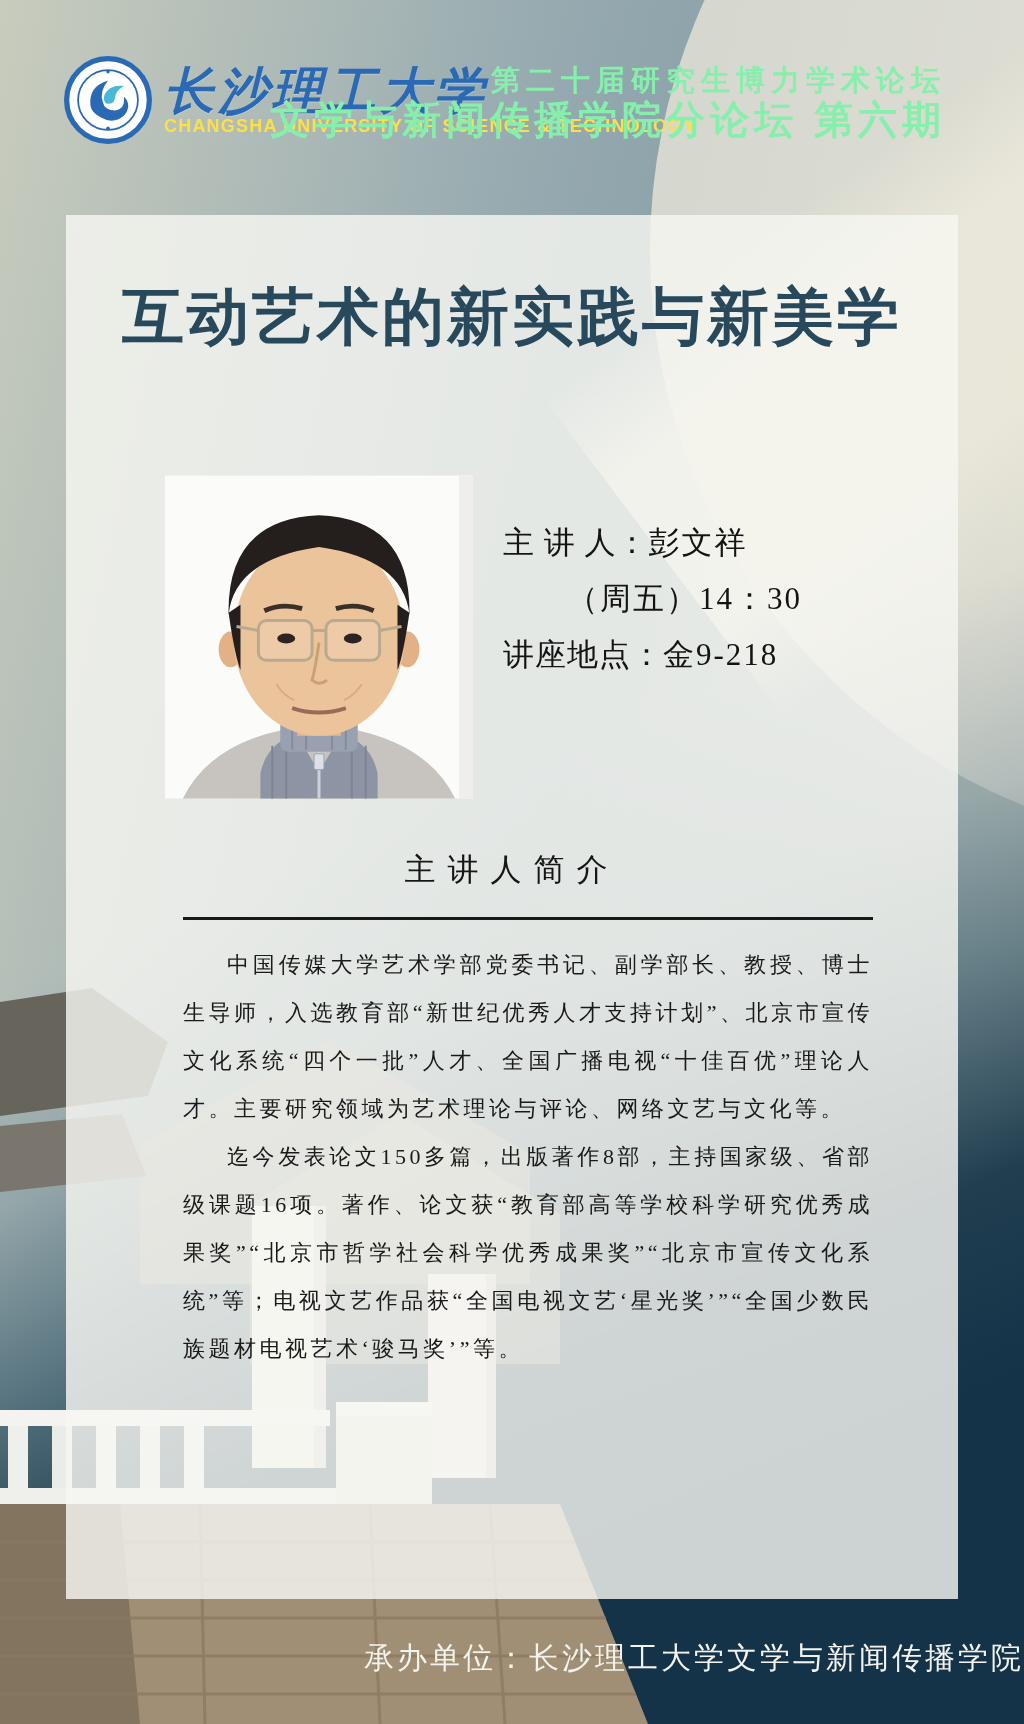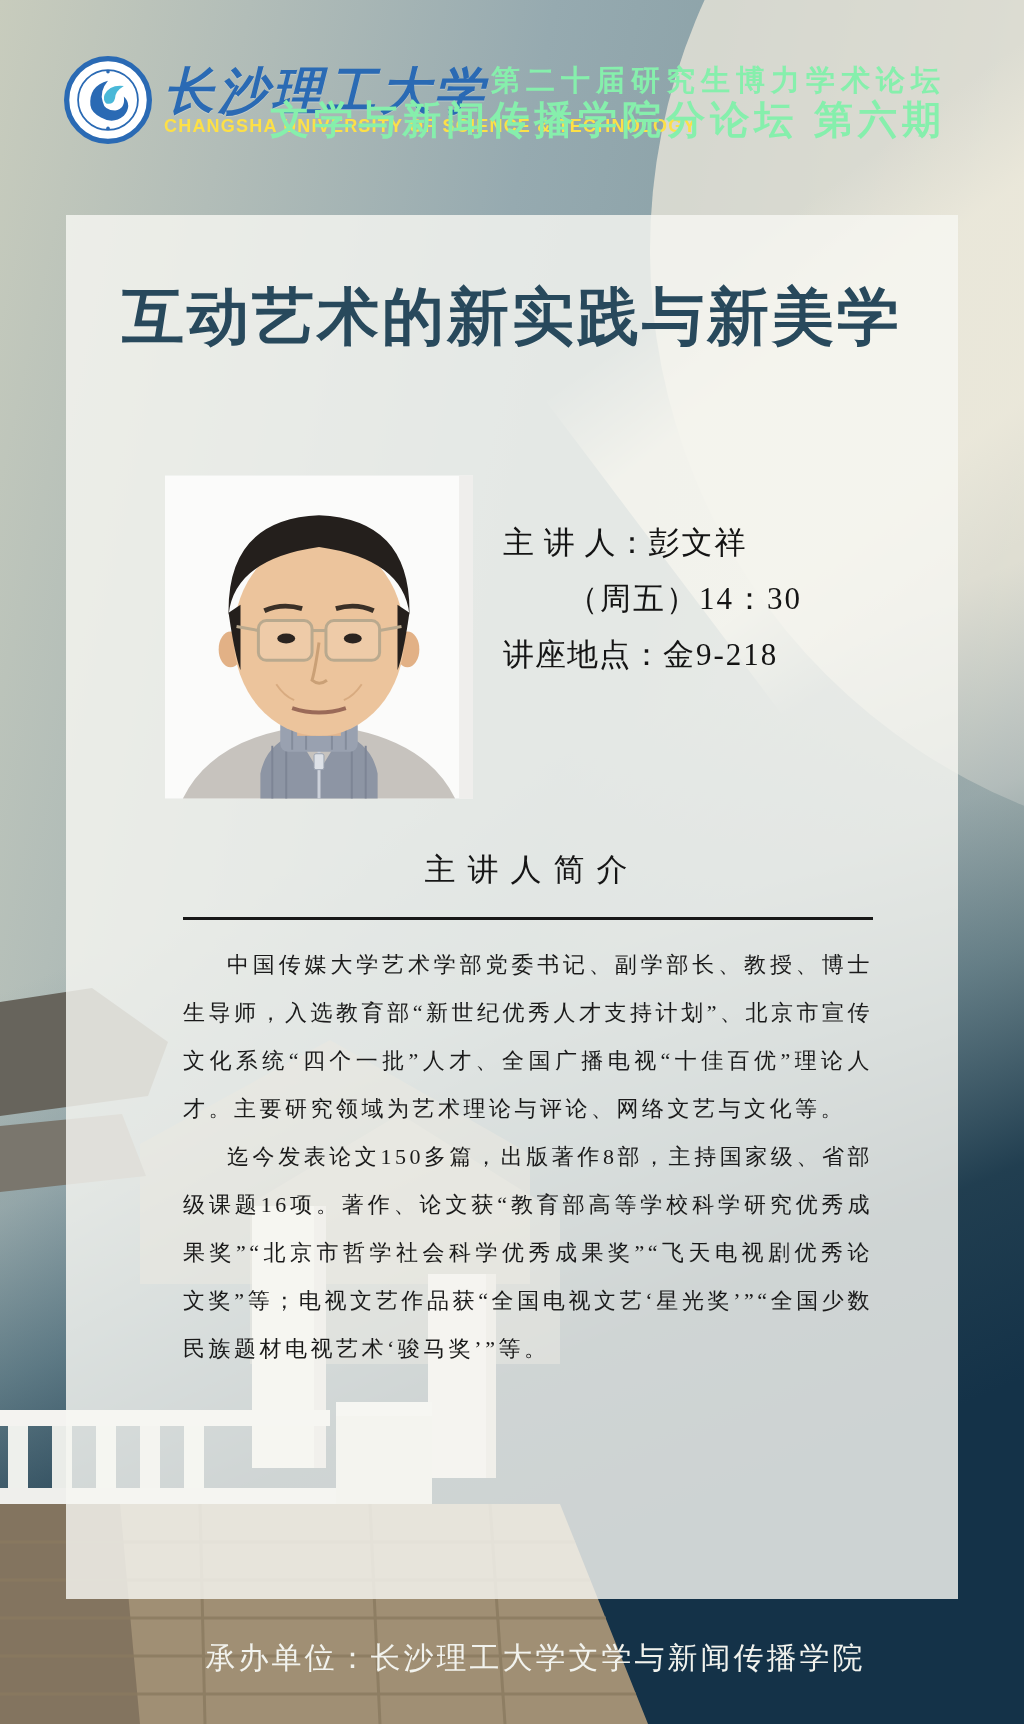--- a/index.html
+++ b/index.html
@@ -33,27 +33,27 @@
   
   .card{position:absolute;z-index:3;left:66px;top:215px;width:892px;height:1384px;
     background:rgba(247,246,242,0.82);}
   .title{margin:0;position:absolute;left:0;top:60px;width:100%;text-align:center;
     font-size:62px;font-weight:700;color:#28495c;letter-spacing:3px;}
   .photo{position:absolute;left:99px;top:259px;width:308px;height:326px;}
   .info{position:absolute;left:437px;top:300px;font-size:31px;color:#141414;line-height:56px;letter-spacing:1px;}
   .info .val{letter-spacing:2px;text-align:center;}
   .info-indent{margin-left:64px;}
   .bio-head{position:absolute;left:0;top:634px;width:100%;text-align:center;
-    font-size:31px;color:#161616;letter-spacing:12px;padding-left:20px;}
+    font-size:31px;color:#161616;letter-spacing:12px;}
   .divider{position:absolute;left:117px;top:702px;width:690px;height:3px;background:#181818;}
   .bio-wrap{position:absolute;left:117px;top:726px;width:690px;}
   .bio{margin:0;font-size:22px;line-height:48px;letter-spacing:3.5px;color:#1a1a1a;
     text-align:justify;text-indent:2em;}
   
-  .footer{position:absolute;z-index:5;left:0;top:1638px;width:1024px;text-align:center;
+  .footer{position:absolute;z-index:5;left:0;top:1638px;width:1024px;text-align:right;
     padding-left:47px;box-sizing:border-box;color:#f2f3ee;font-size:30px;letter-spacing:3px;}
 </style>
 </head>
 <body>
 
 <div id="stage">
 
   <div class="bg-base"></div>
   <div class="bg-circle"></div>
   <div class="bg-band"></div>
@@ -161,21 +161,21 @@
     <div class="info">
       <div class="info-line"><span>主 讲 人：</span><span class="val">彭文祥</span></div>
       <div class="info-line info-indent"><span class="val">（周五）14：30</span></div>
       <div class="info-line"><span>讲座地点：</span><span class="val">金9-218</span></div>
     </div>
 
     <div class="bio-head">主讲人简介</div>
     <div class="divider"></div>
     <div class="bio-wrap">
       <p class="bio">中国传媒大学艺术学部党委书记、副学部长、教授、博士生导师，入选教育部“新世纪优秀人才支持计划”、北京市宣传文化系统“四个一批”人才、全国广播电视“十佳百优”理论人才。主要研究领域为艺术理论与评论、网络文艺与文化等。</p>
-      <p class="bio">迄今发表论文150多篇，出版著作8部，主持国家级、省部级课题16项。著作、论文获“教育部高等学校科学研究优秀成果奖”“北京市哲学社会科学优秀成果奖”“飞天电视剧优秀论文奖”等；电视文艺作品获“全国电视文艺‘星光奖’”“全国少数民族题材电视艺术‘骏马奖’”等。</p>
+      <p class="bio">迄今发表论文150多篇，出版著作8部，主持国家级、省部级课题16项。著作、论文获“教育部高等学校科学研究优秀成果奖”“北京市哲学社会科学优秀成果奖”“北京市宣传文化系统”等；电视文艺作品获“全国电视文艺‘星光奖’”“全国少数民族题材电视艺术‘骏马奖’”等。</p>
     </div>
   </main>
 
   <footer class="footer">
     <span>承办单位：长沙理工大学文学与新闻传播学院</span>
   </footer>
 
 </div>
 
 </body></html>

